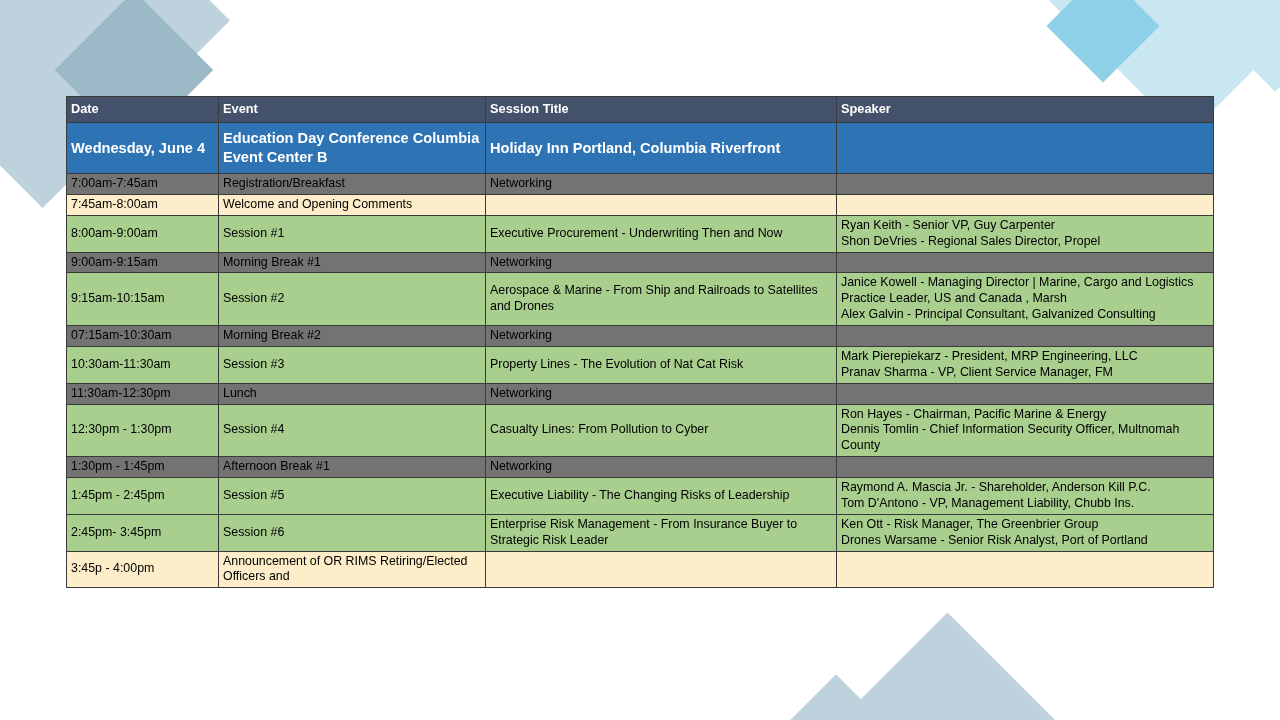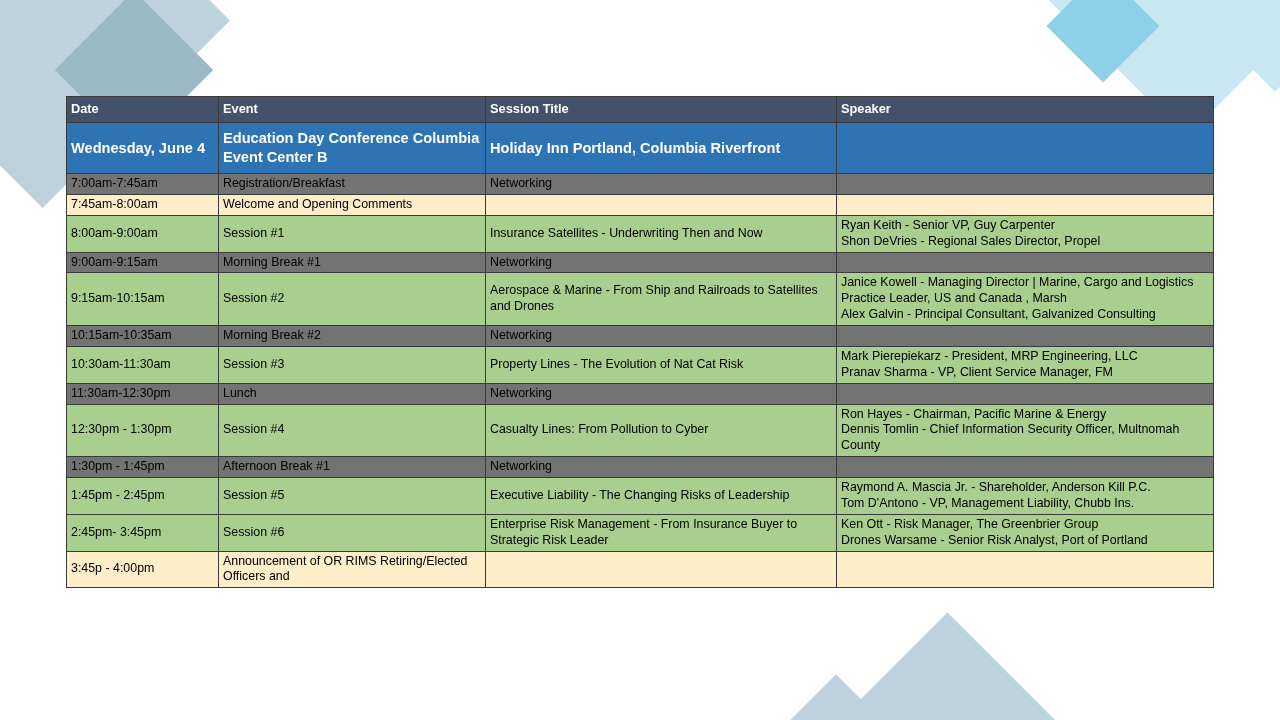--- a/index.html
+++ b/index.html
@@ -123,39 +123,39 @@
         </tr>
         <tr class="row-cream">
           <td>7:45am-8:00am</td>
           <td>Welcome and Opening Comments</td>
           <td></td>
           <td></td>
         </tr>
         <tr class="row-green">
           <td>8:00am-9:00am</td>
           <td>Session #1</td>
-          <td>Insurance Satellites - Underwriting Then and Now</td>
+          <td>Executive Procurement - Underwriting Then and Now</td>
           <td>Ryan Keith - Senior VP, Guy Carpenter
 Shon DeVries - Regional Sales Director, Propel</td>
         </tr>
         <tr class="row-gray">
           <td>9:00am-9:15am</td>
           <td>Morning Break #1</td>
           <td>Networking</td>
           <td></td>
         </tr>
         <tr class="row-green">
           <td>9:15am-10:15am</td>
           <td>Session #2</td>
           <td>Aerospace &amp; Marine - From Ship and Railroads to Satellites and Drones</td>
           <td>Janice Kowell - Managing Director | Marine, Cargo and Logistics Practice Leader, US and Canada , Marsh
 Alex Galvin - Principal Consultant, Galvanized Consulting</td>
         </tr>
         <tr class="row-gray">
-          <td>10:15am-10:35am</td>
+          <td>07:15am-10:30am</td>
           <td>Morning Break #2</td>
           <td>Networking</td>
           <td></td>
         </tr>
         <tr class="row-green">
           <td>10:30am-11:30am</td>
           <td>Session #3</td>
           <td>Property Lines - The Evolution of Nat Cat Risk</td>
           <td>Mark Pierepiekarz - President, MRP Engineering, LLC
 Pranav Sharma - VP, Client Service Manager, FM</td>

